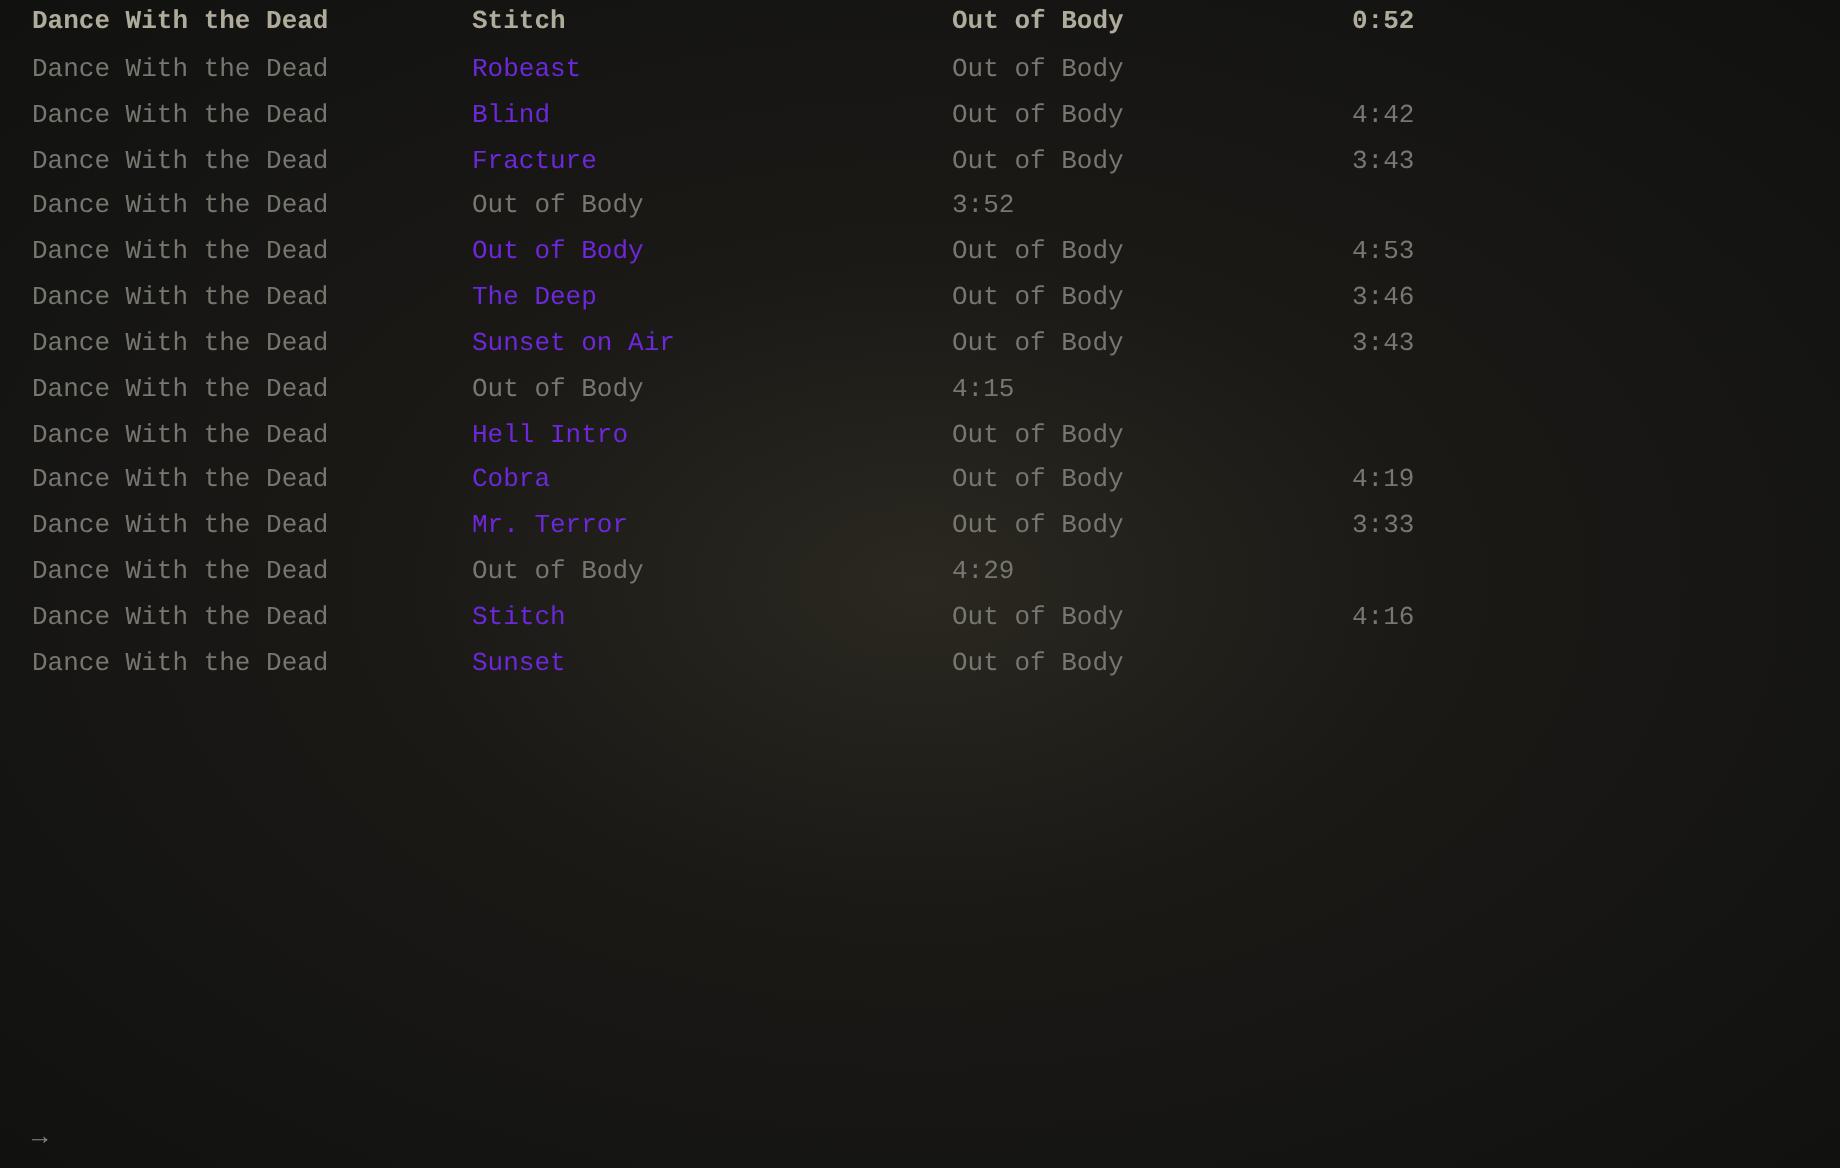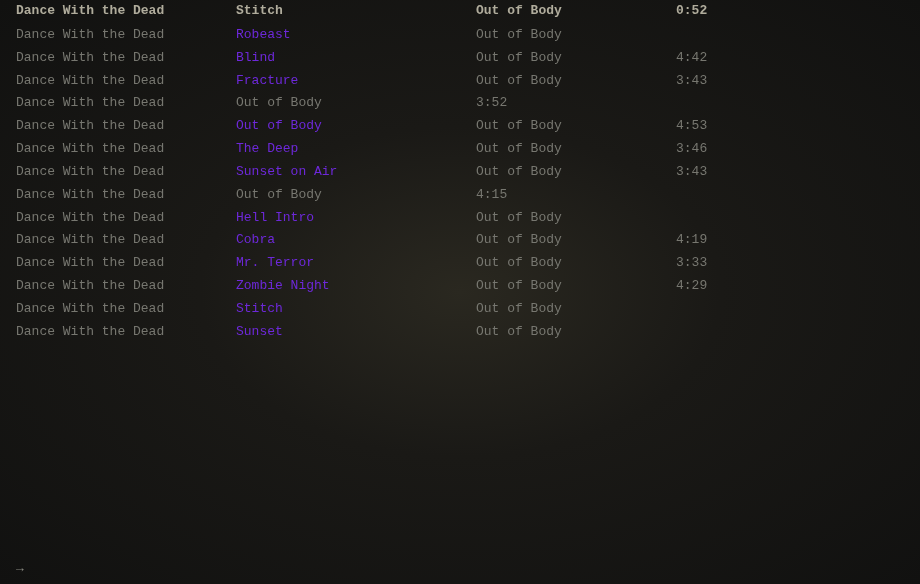--- a/index.html
+++ b/index.html
@@ -148,28 +148,28 @@
       <span class="col-duration">4:19</span>
     </div>
     <div class="track-row">
       <span class="col-artist">Dance With the Dead</span>
       <span class="col-title">Mr. Terror</span>
       <span class="col-album">Out of Body</span>
       <span class="col-duration">3:33</span>
     </div>
     <div class="track-row">
       <span class="col-artist">Dance With the Dead</span>
-      <span class="col-title">Zombie Night</span>
       <span class="col-album">Out of Body</span>
       <span class="col-duration">4:29</span>
     </div>
     <div class="track-row">
       <span class="col-artist">Dance With the Dead</span>
       <span class="col-title">Stitch</span>
       <span class="col-album">Out of Body</span>
+      <span class="col-duration">4:16</span>
     </div>
     <div class="track-row">
       <span class="col-artist">Dance With the Dead</span>
       <span class="col-title">Sunset</span>
       <span class="col-album">Out of Body</span>
     </div>
   </div>
 
 <span class="arrow-indicator">→</span>
 

